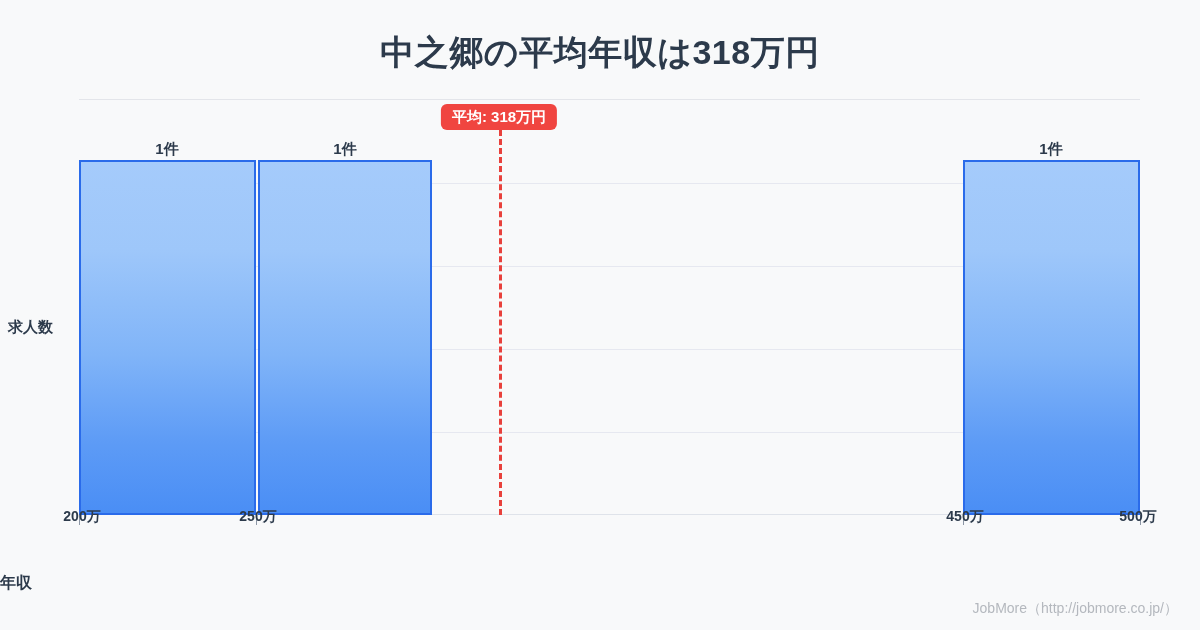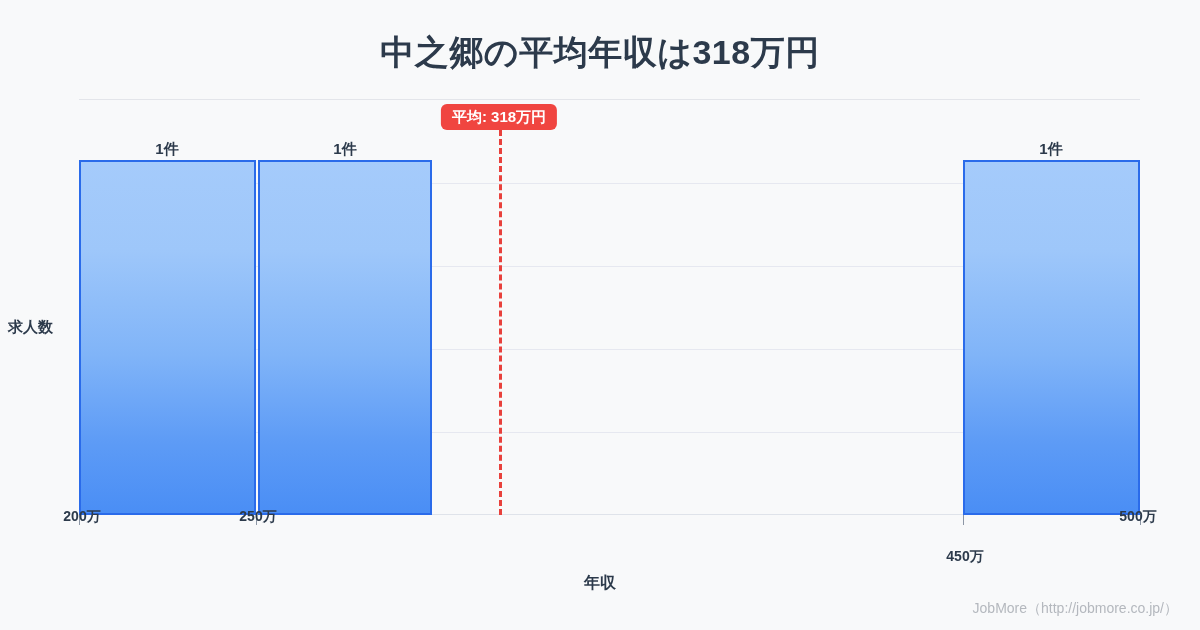--- a/index.html
+++ b/index.html
@@ -127,21 +127,20 @@
     font-weight: bold;
     color: #2c3a4b;
     white-space: nowrap;
     margin-top: 40px;
   }
   #x-axis-title {
     position: absolute;
     left: 0;
     top: 573px;
     width: 1200px;
-    text-align: center;
     font-size: 16px;
     font-weight: bold;
     color: #2c3a4b;
   }
 
   
   #watermark {
     position: absolute;
     right: 22px;
     bottom: 12px;
@@ -177,21 +176,21 @@
   <div id="avg-line" style="left:499px;"></div>
   <div id="avg-badge" style="left:499px;">平均: 318万円</div>
 
   <div class="tick-mark" style="left:79px;"></div>
   <div class="tick-mark" style="left:256px;"></div>
   <div class="tick-mark" style="left:963px;"></div>
   <div class="tick-mark" style="left:1140px;"></div>
 
   <div class="tick-label" style="left:82px;">200万</div>
   <div class="tick-label" style="left:258px;">250万</div>
-  <div class="tick-label" style="left:965px;margin-top:40px;">450万</div>
+  <div class="tick-label" style="left:965px;">450万</div>
   <div class="tick-label" style="left:1138px;">500万</div>
 
   <div id="y-axis-title">求人数</div>
   <div id="x-axis-title">年収</div>
 
   <div id="watermark">JobMore（http://jobmore.co.jp/）</div>
 
 </div>
 
 </body></html>

